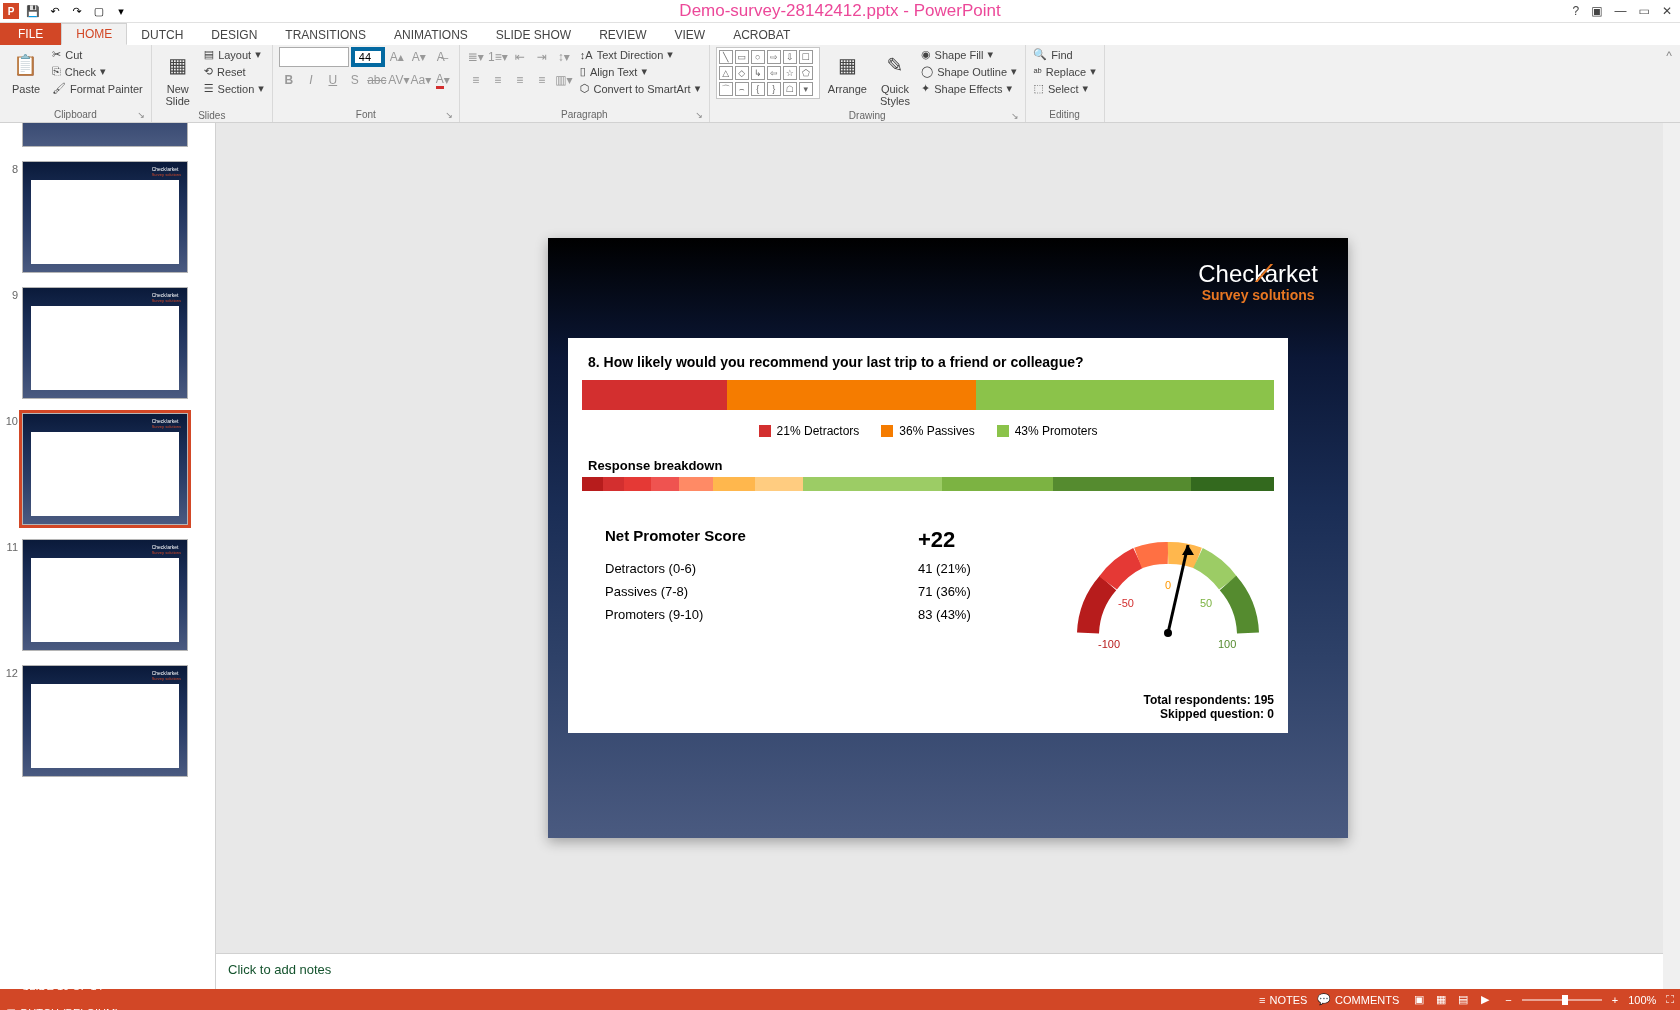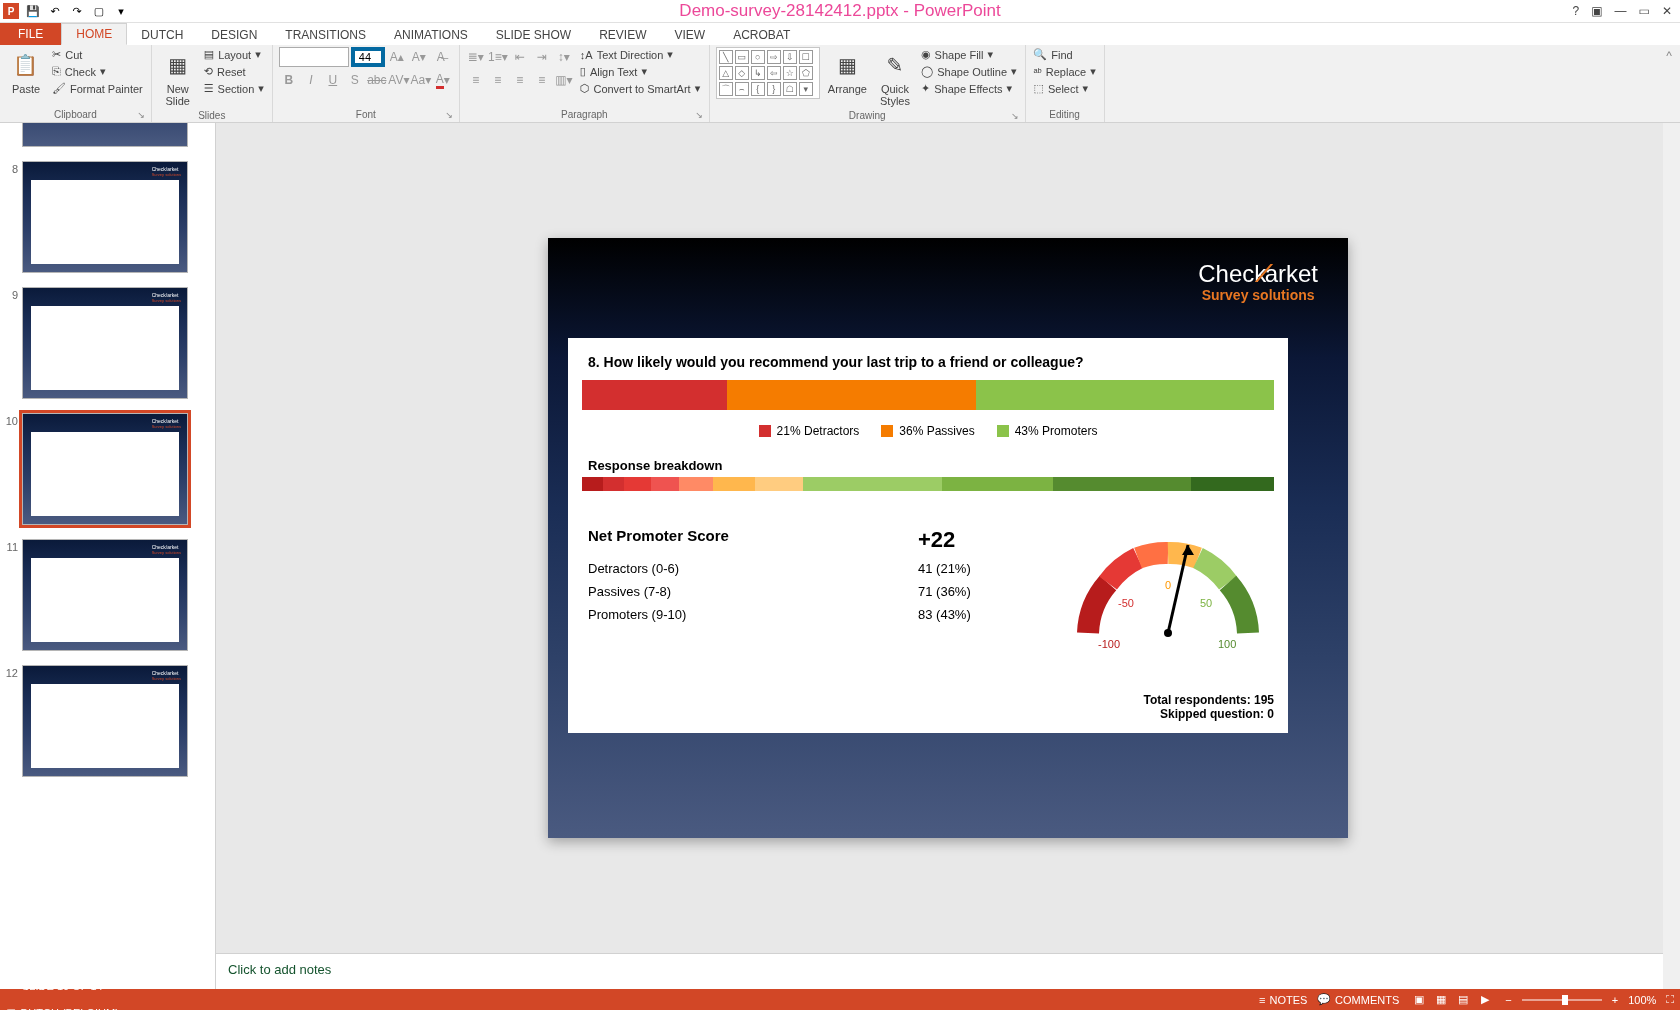--- a/index.html
+++ b/index.html
@@ -68,21 +68,21 @@
 .legend { display: flex; justify-content: center; gap: 22px; font-size: 12px; padding: 6px 0 12px 0; }
 .legend-item { display: flex; align-items: center; gap: 6px; }
 .sw { width: 12px; height: 12px; }
 .section-h { font-size: 13px; font-weight: bold; padding: 8px 12px 4px 12px; }
 .breakdown-bar { display: flex; height: 14px; margin: 0 6px 2px 6px; }
 .bd-seg { height: 100%; }
 .bd-seg:first-child { border-left: 2px solid #b71c1c; }
 .nps-area { display: flex; padding: 30px 12px 12px 12px; gap: 30px; }
 .nps-table { flex: 1; }
 .nps-row { display: flex; font-size: 13px; padding: 4px 0; }
-.nps-label { flex: 1; }
+.nps-label { flex: 1; margin-left: 17px; }
 .nps-val { width: 120px; }
 .nps-row.head .nps-label { font-weight: bold; font-size: 15px; }
 .nps-row.head .nps-val { font-weight: bold; font-size: 22px; }
 .gauge { width: 200px; position: relative; }
 .totals { position: absolute; bottom: 12px; right: 14px; text-align: right; font-size: 12px; font-weight: bold; }
 
 .notes-area { height: 36px; background: #fff; border-top: 1px solid #d1d1d1; padding: 8px 12px; font-size: 13px; color: #14532d; }
 
 
 .statusbar { height: 21px; background: #d24726; color: #fff; display: flex; align-items: center; font-size: 11px; padding: 0 6px; }

